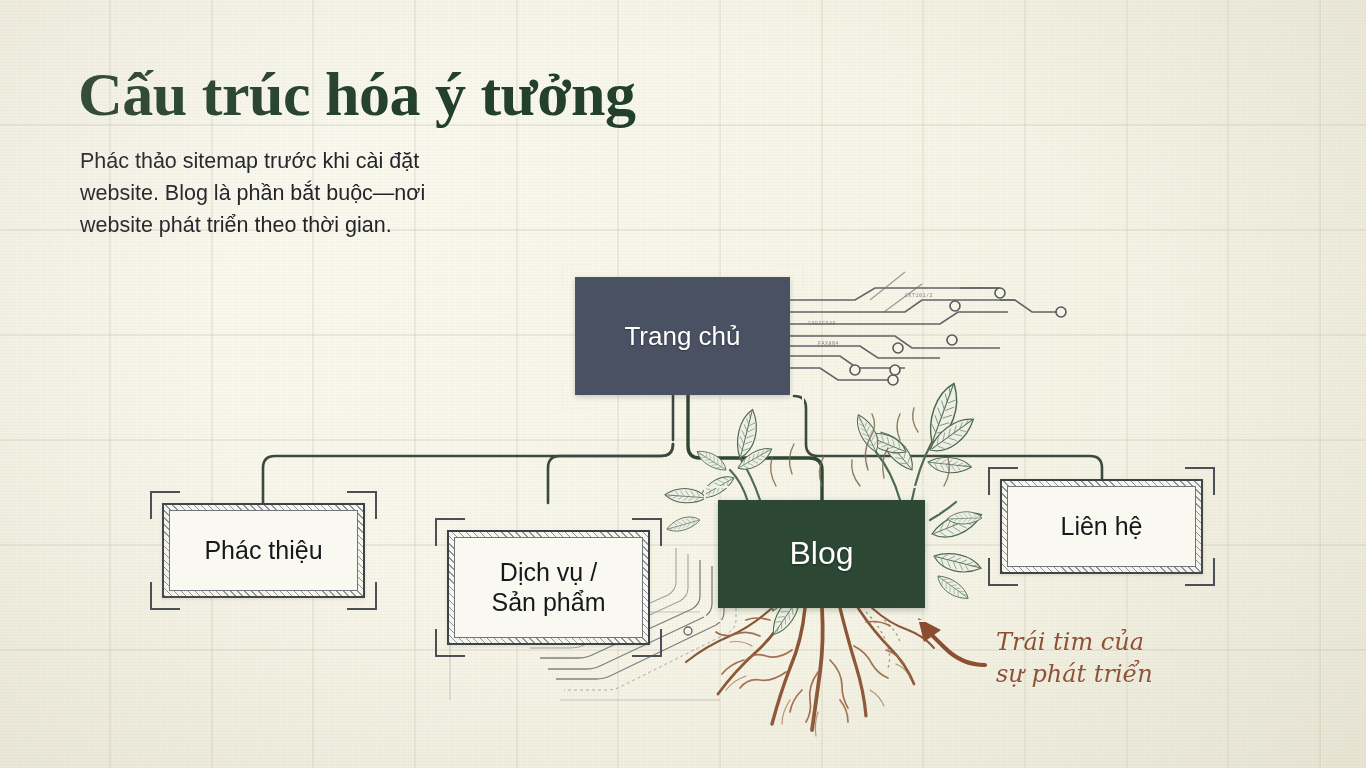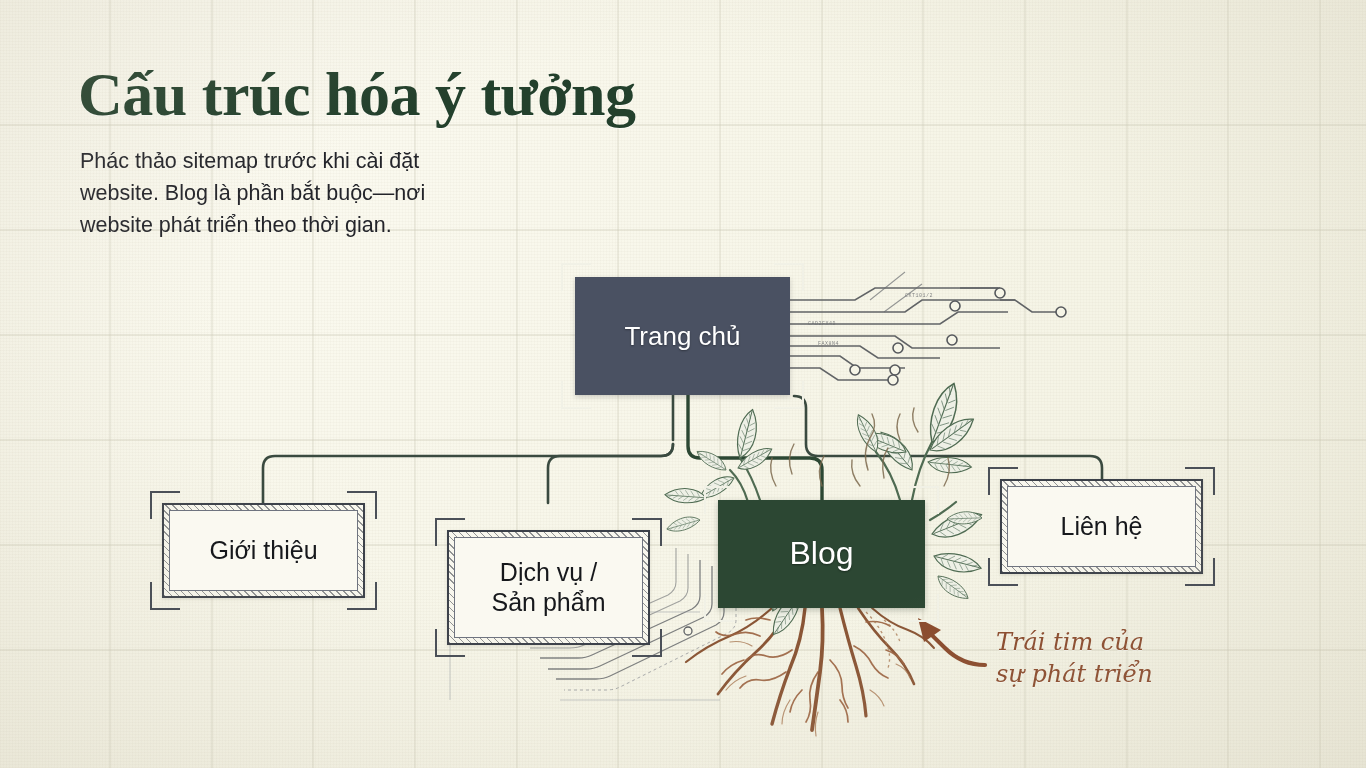--- a/index.html
+++ b/index.html
@@ -437,21 +437,21 @@
     </div>
 
     <div class="node node-outline" style="left:162px; top:503px; width:203px; height:95px;">
       <span class="hatch"></span>
       <div class="brackets">
         <span class="br tl"></span>
         <span class="br tr"></span>
         <span class="br bl"></span>
         <span class="br br2"></span>
       </div>
-      <span class="node-label">Giới thiệu</span>
+      <span class="node-label">Phác thiệu</span>
     </div>
 
     <div class="node node-outline" style="left:447px; top:530px; width:203px; height:115px;">
       <span class="hatch"></span>
       <div class="brackets">
         <span class="br tl"></span>
         <span class="br tr"></span>
         <span class="br bl"></span>
         <span class="br br2"></span>
       </div>

